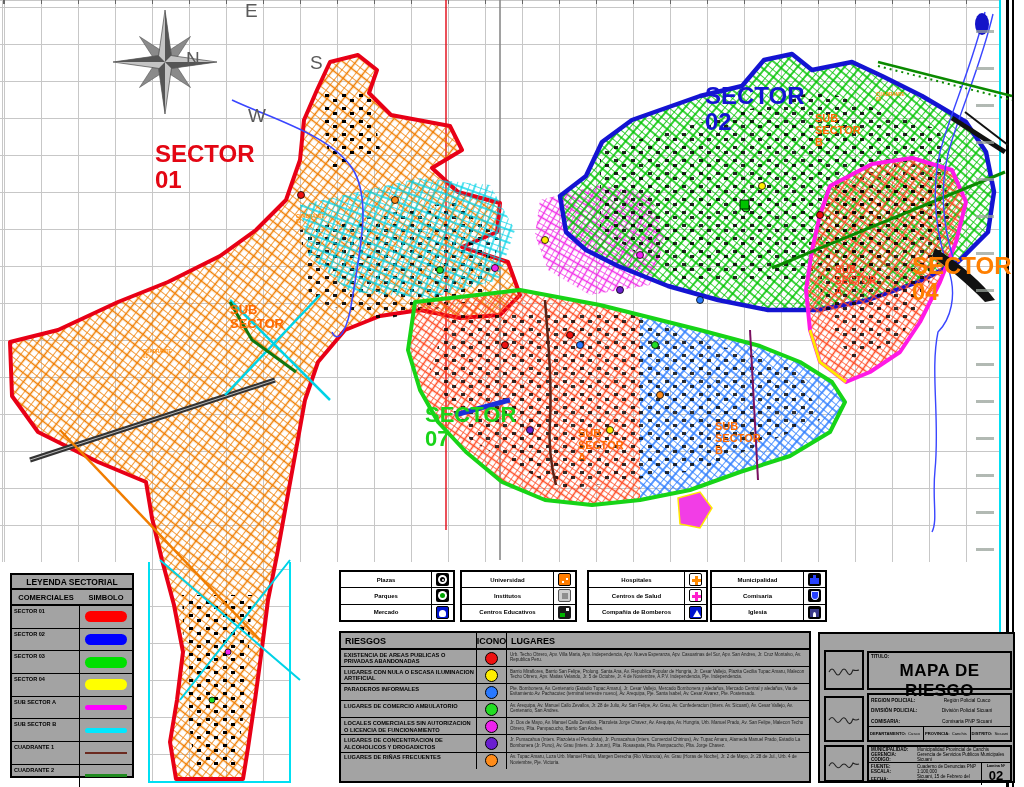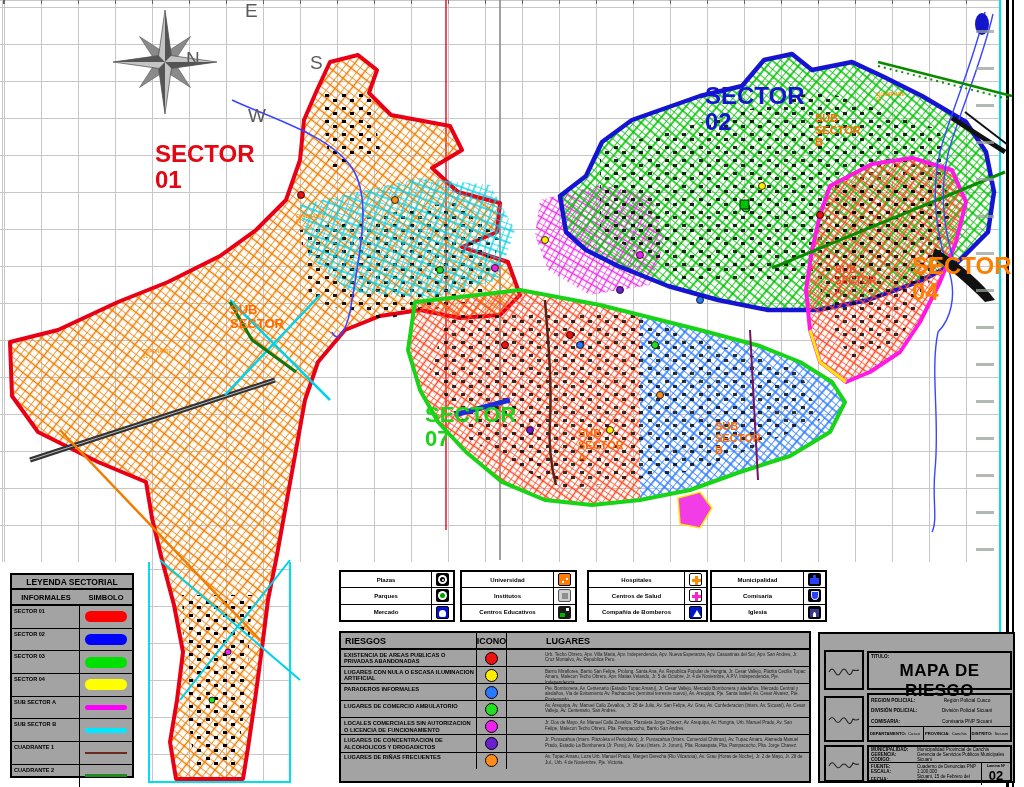--- a/index.html
+++ b/index.html
@@ -105,21 +105,21 @@
 
   
   #leg-risk{left:339px;top:631px;width:472px;height:152px;border-width:2.5px;}
   #leg-risk .t{height:19px;border-bottom:2.2px solid #000;display:flex;align-items:center;justify-content:center;
      font-weight:bold;font-size:13px;}
   #leg-risk .hd{height:15px;border-bottom:2.2px solid #000;display:flex;font-weight:bold;font-size:9px;}
   #leg-risk .hd div{display:flex;align-items:center;padding-left:4px;box-sizing:border-box;}
   #leg-risk .hd .c2{justify-content:center;padding-left:0;}
   .rk-c1{width:136px;border-right:1.8px solid #000;box-sizing:border-box;}
   .rk-c2{width:30px;border-right:1.8px solid #000;box-sizing:border-box;}
-  .rk-c3{flex:1;margin-left:35px;}
+  .rk-c3{flex:1;}
   #leg-risk .row{height:16.1px;border-bottom:1.6px solid #000;display:flex;}
   #leg-risk .row:last-child{border-bottom:none;}
   #leg-risk .row .rk-c1{font-weight:bold;font-size:5.7px;line-height:1.2;padding:1.5px 2px 0 3px;}
   #leg-risk .row .rk-c2{display:flex;align-items:center;justify-content:center;}
   #leg-risk .row .rk-c3{font-size:4.5px;line-height:1.25;padding:1.5px 3px 0 3px;color:#222;}
   .risk-dot{width:11px;height:11px;border-radius:50%;border:1.6px solid #000;box-sizing:content-box;}
 
   
   #tblock{left:818px;top:632px;width:197px;height:151px;border-width:2.5px;}
   .sig-box{position:absolute;left:4px;width:40px;border:2px solid #000;box-sizing:border-box;
@@ -324,21 +324,21 @@
       <div>02</div>
   </div>
   <div class="maplab" style="left: 876px; top: 93px; width: 45px; font-size: 4.5px; color: rgb(255, 136, 0);">
     <div>CUADRANTE</div>
       <div>02</div>
   </div>
 
   <div id="leg-sect" class="blk">
     <div class="t">LEYENDA SECTORIAL</div>
     <div class="hd">
-      <div class="c1">INFORMALES</div>
+      <div class="c1">COMERCIALES</div>
       <div class="c2">SIMBOLO</div>
     </div>
     <div class="row">
         <div class="lab">SECTOR 01</div>
         <div class="sym">
           <span class="pill" style="background: rgb(255, 0, 0);"></span>
         </div>
       </div>
     <div class="row">
         <div class="lab">SECTOR 02</div>

